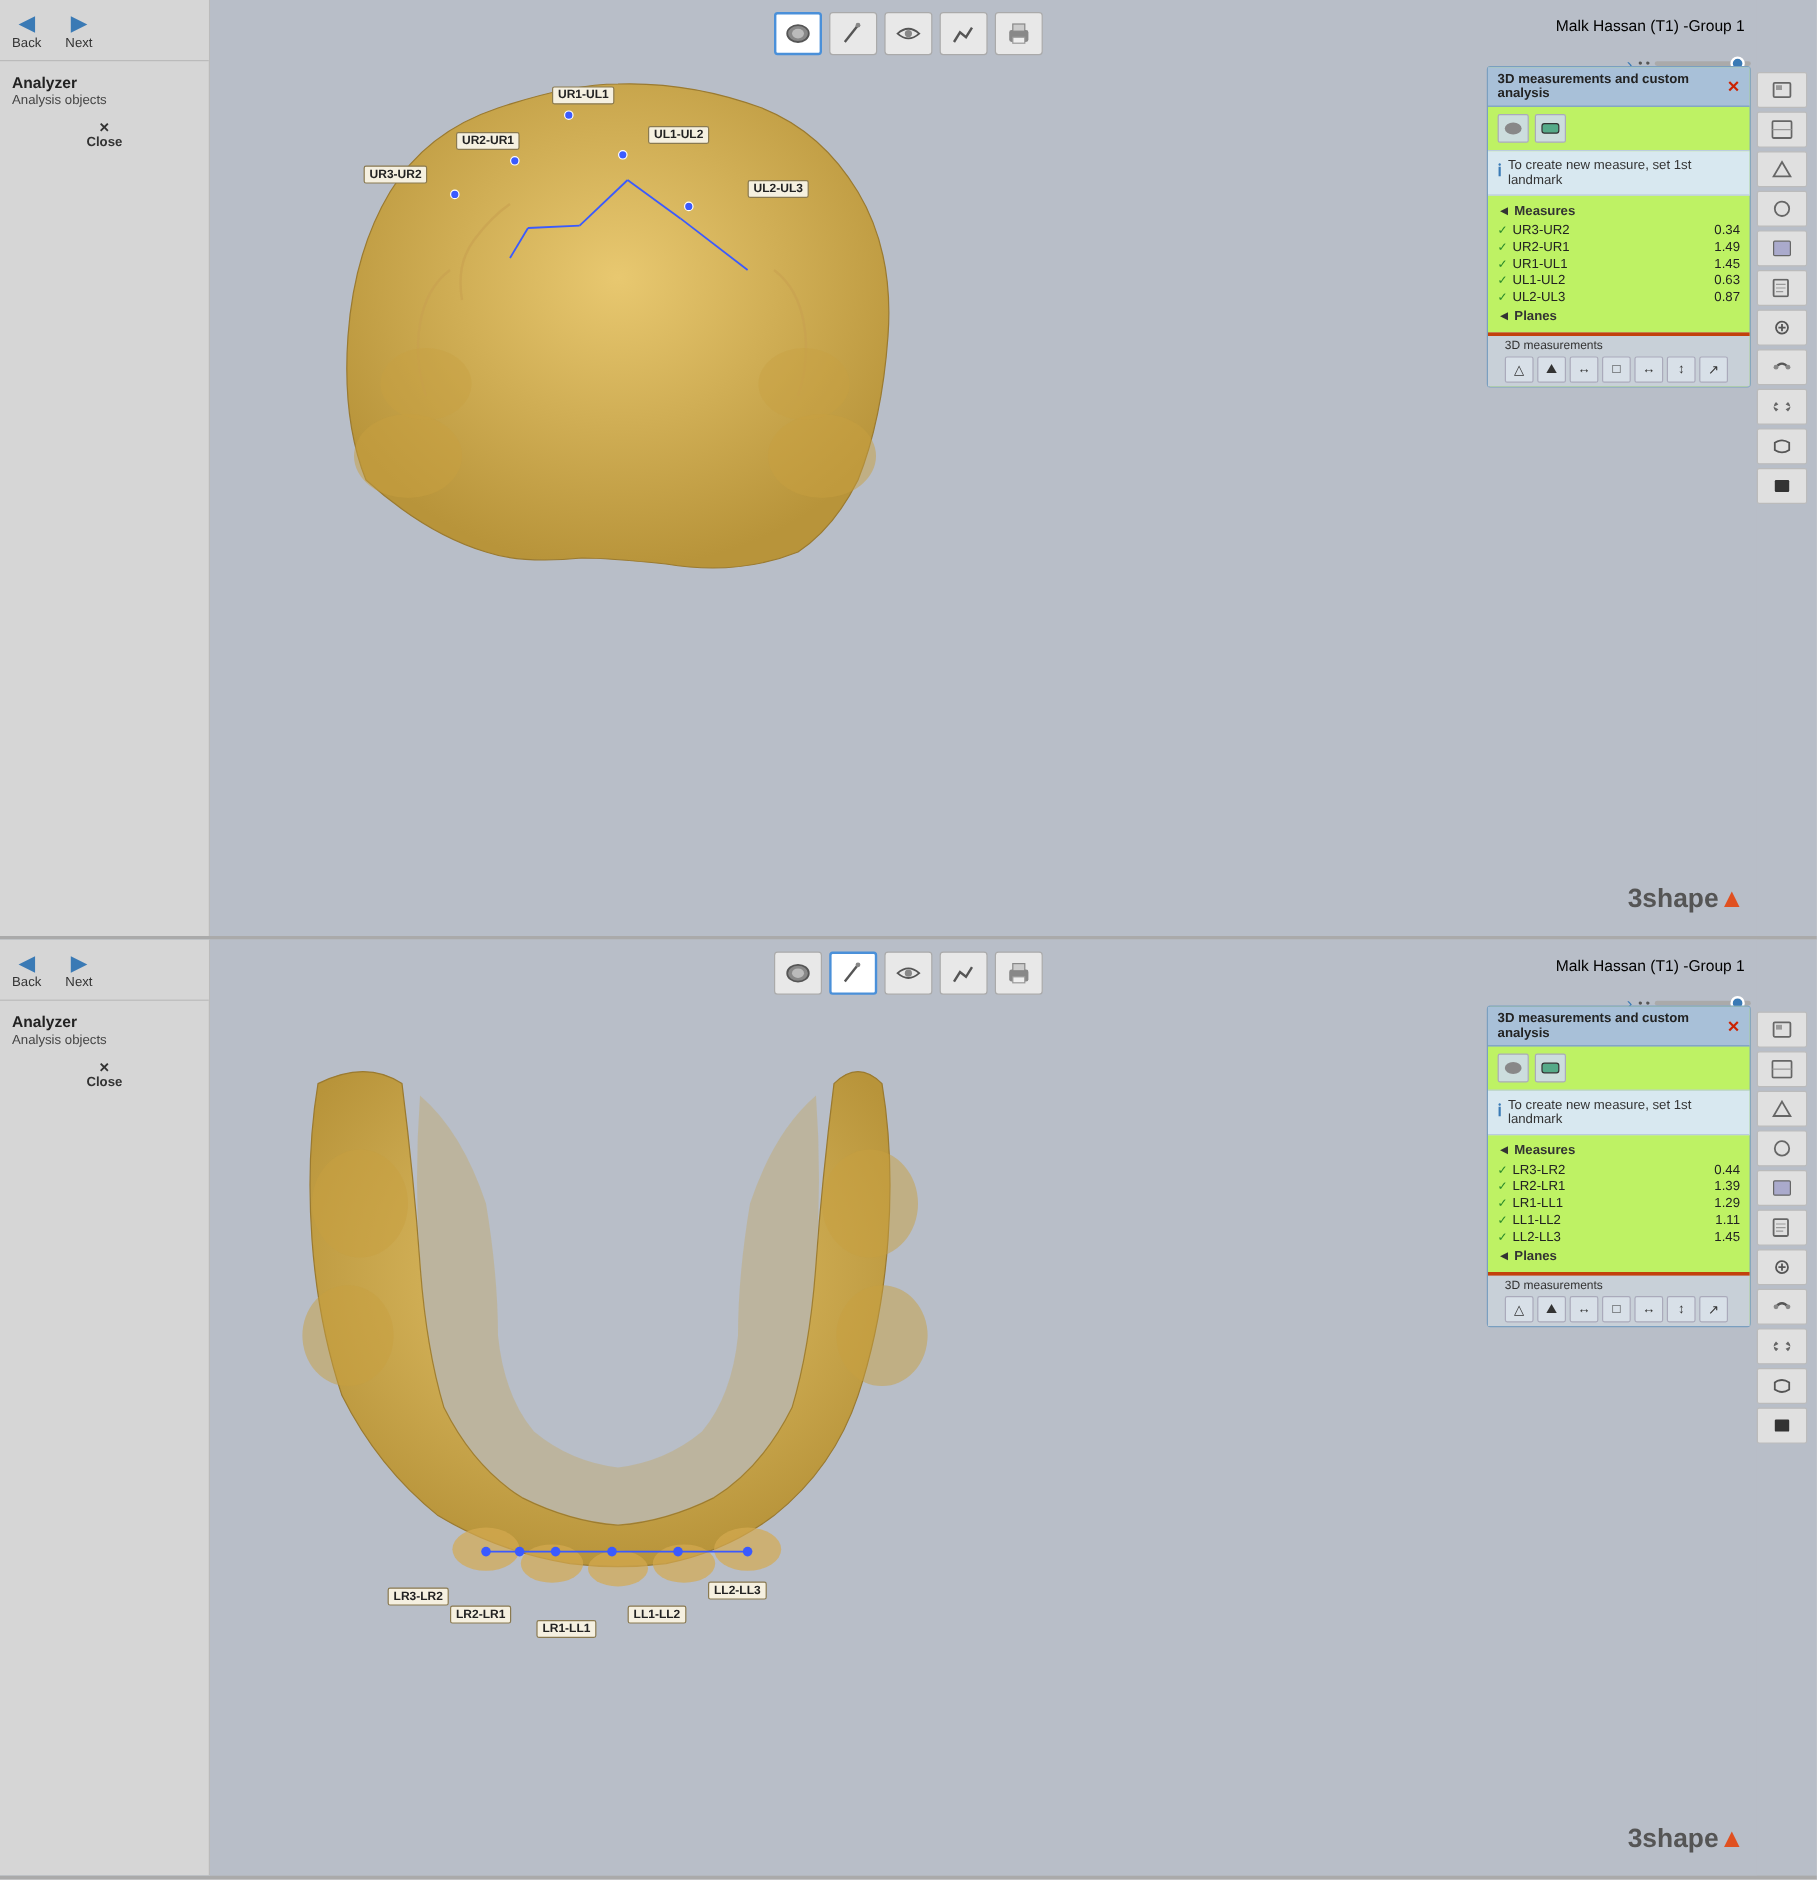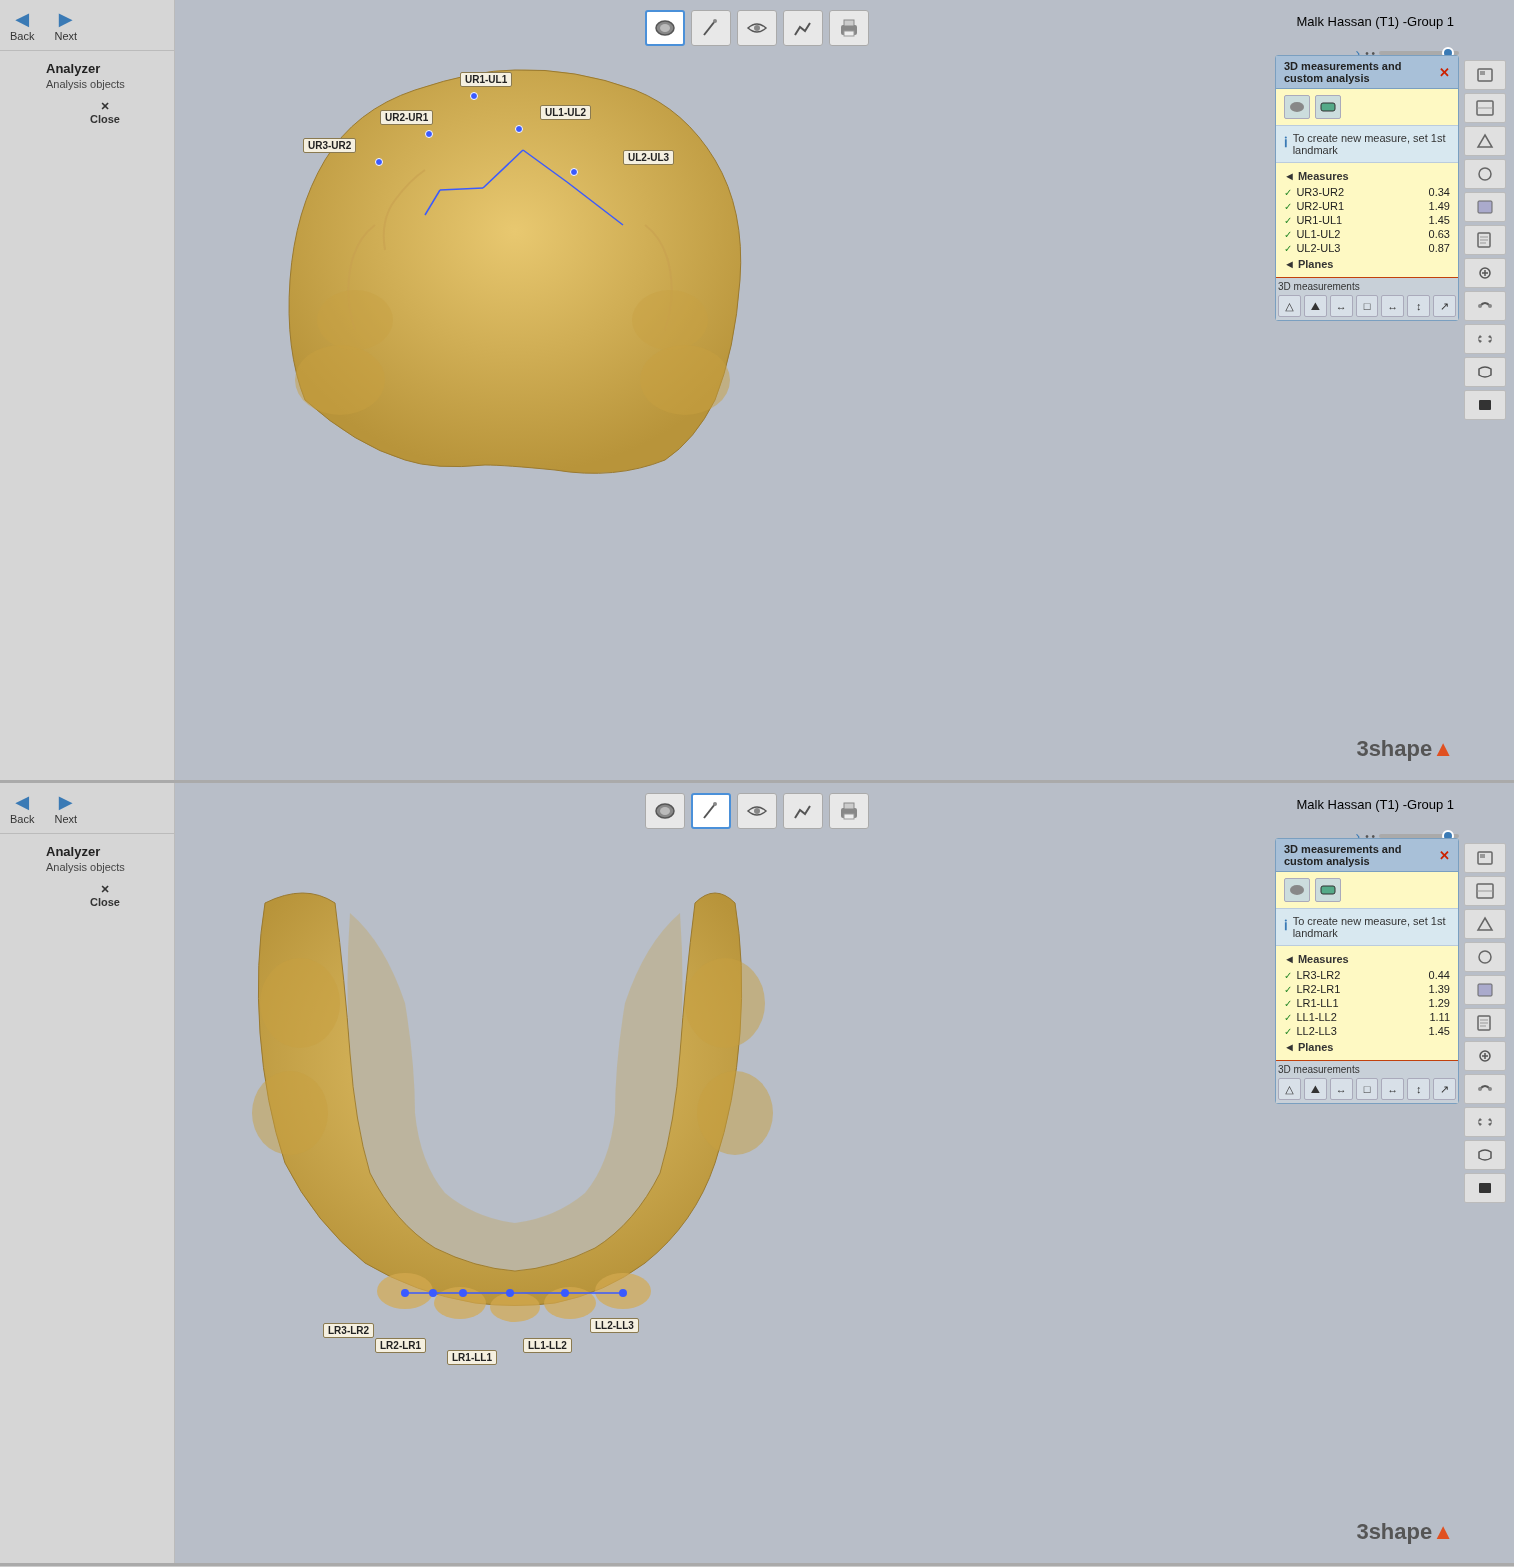--- a/index.html
+++ b/index.html
@@ -61,21 +61,20 @@
       color: #333;
     }
 
     .nav-arrow {
       font-size: 18px;
       color: #3a7ab5;
     }
 
     .sidebar-content {
       padding: 10px;
-      margin-left: 36px;
     }
 
     .sidebar-title {
       font-size: 13px;
       font-weight: bold;
       color: #222;
       margin-bottom: 2px;
     }
 
     .sidebar-subtitle {
@@ -164,22 +163,22 @@
       cursor: pointer;
       font-size: 14px;
       color: #555;
     }
 
     
     .analysis-panel {
       position: absolute;
       top: 55px;
       right: 55px;
-      width: 184px;
-      background: #fef9c3;
+      width: 220px;
+      background: #bef264;
       border: 1px solid #7a9fc0;
       border-radius: 3px;
       z-index: 20;
       font-size: 11px;
     }
 
     .analysis-header {
       background: #a8c0d8;
       padding: 4px 8px;
       display: flex;
@@ -273,24 +272,24 @@
     .measure-value {
       color: #222;
       font-size: 11px;
       min-width: 30px;
       text-align: right;
     }
 
     
     .measurements-bar {
       background: #c8d0d8;
-      padding: 3px 2px;
+      padding: 3px 14px;
       font-size: 10px;
       color: #333;
-      border-top: 1px solid #c2410c;
+      border-top: 3px solid #c2410c;
     }
 
     .measurements-icons {
       display: flex;
       gap: 3px;
       margin-top: 3px;
     }
 
     .meas-icon {
       width: 24px;

